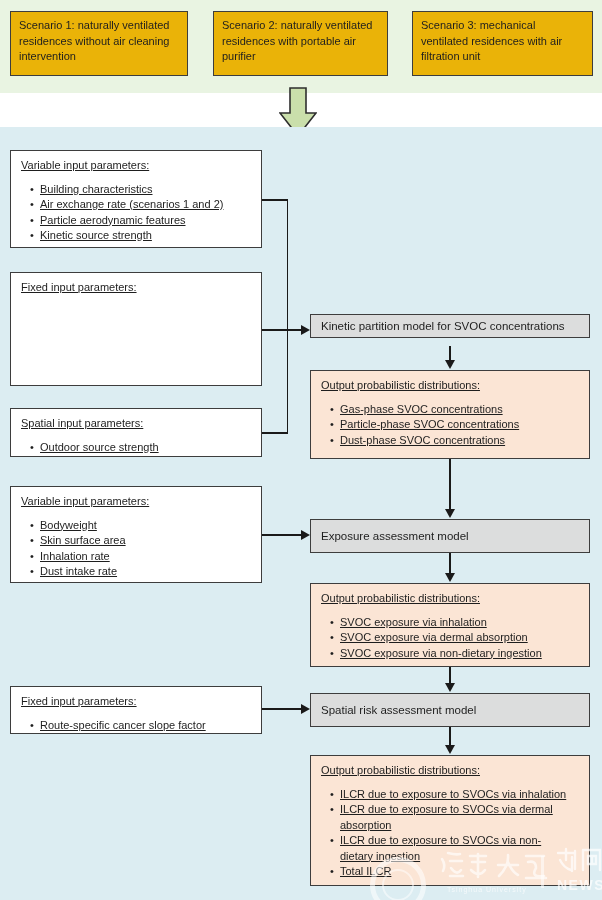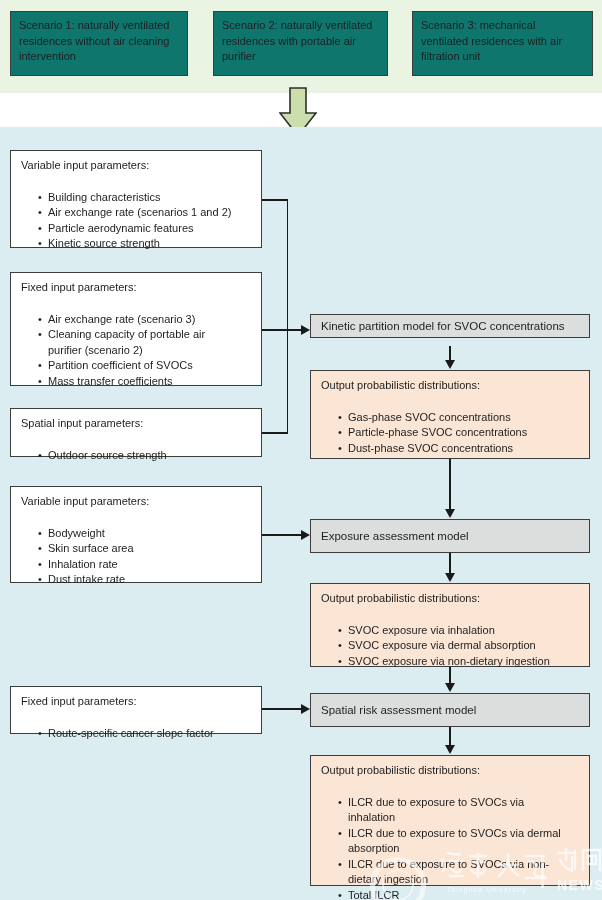--- a/index.html
+++ b/index.html
@@ -3,33 +3,33 @@
 <meta charset="utf-8">
 <style>
   html,body{margin:0;padding:0;background:#ffffff;}
   .canvas{
     position:relative;width:602px;height:900px;overflow:hidden;
     font-family:"Liberation Sans", sans-serif;color:#1e1e1e;background:#ffffff;
   }
   .band{position:absolute;left:0;top:0;width:602px;height:93px;background:#e9f4e2;}
   .blue{position:absolute;left:0;top:127px;width:602px;height:773px;background:#dcedf2;}
   .sbox{
-    position:absolute;top:11px;height:65px;background:#0f766e;border:1.6px solid #3d3d3d;
+    position:absolute;top:11px;height:65px;background:#eab308;border:1.6px solid #3d3d3d;
     box-sizing:border-box;padding:6px 8px;font-size:11px;line-height:15.5px;
   }
   .box{
     position:absolute;background:#ffffff;border:1.6px solid #3d3d3d;box-sizing:border-box;
-    padding:7px 10px 4px;font-size:11px;line-height:15.5px;
+    padding:7px 10px 4px;font-size:11px;line-height:15.5px;text-decoration:underline;
   }
   .model{
     position:absolute;background:#dcdddd;border:1.6px solid #3d3d3d;box-sizing:border-box;
     display:flex;align-items:center;padding:0 10px;font-size:11.5px;
   }
   .out{background:#fbe5d5;}
-  .blist{margin:16px;padding:0;list-style:none;}
+  .blist{margin:8px;padding:0;list-style:none;}
   .blist li{position:relative;padding-left:11px;}
   .blist li::before{content:"\2022";position:absolute;left:1px;}
   .hline{position:absolute;height:1.6px;background:#1a1a1a;}
   .vline{position:absolute;width:1.6px;background:#1a1a1a;}
   .ah-right{position:absolute;width:0;height:0;border-top:5.5px solid transparent;
     border-bottom:5.5px solid transparent;border-left:9px solid #1a1a1a;}
   .ah-down{position:absolute;width:0;height:0;border-left:5.5px solid transparent;
     border-right:5.5px solid transparent;border-top:9px solid #1a1a1a;}
   .big-arrow{position:absolute;left:279px;top:87px;}
   
@@ -75,26 +75,20 @@
     <ul class="blist">
       <li>Building characteristics</li>
       <li>Air exchange rate (scenarios 1 and 2)</li>
       <li>Particle aerodynamic features</li>
       <li>Kinetic source strength</li>
     </ul>
   </div>
 
   <div class="box" style="left:10px;top:272px;width:252px;height:114px">
     <div>Fixed input parameters:</div>
-    <ul class="blist">
-      <li>Air exchange rate (scenario 3)</li>
-      <li>Cleaning capacity of portable air purifier (scenario 2)</li>
-      <li>Partition coefficient of SVOCs</li>
-      <li>Mass transfer coefficients</li>
-    </ul>
   </div>
 
   <div class="box" style="left:10px;top:408px;width:252px;height:49px">
     <div>Spatial input parameters:</div>
     <ul class="blist">
       <li>Outdoor source strength</li>
     </ul>
   </div>
 
   <div class="box" style="left:10px;top:486px;width:252px;height:97px">

